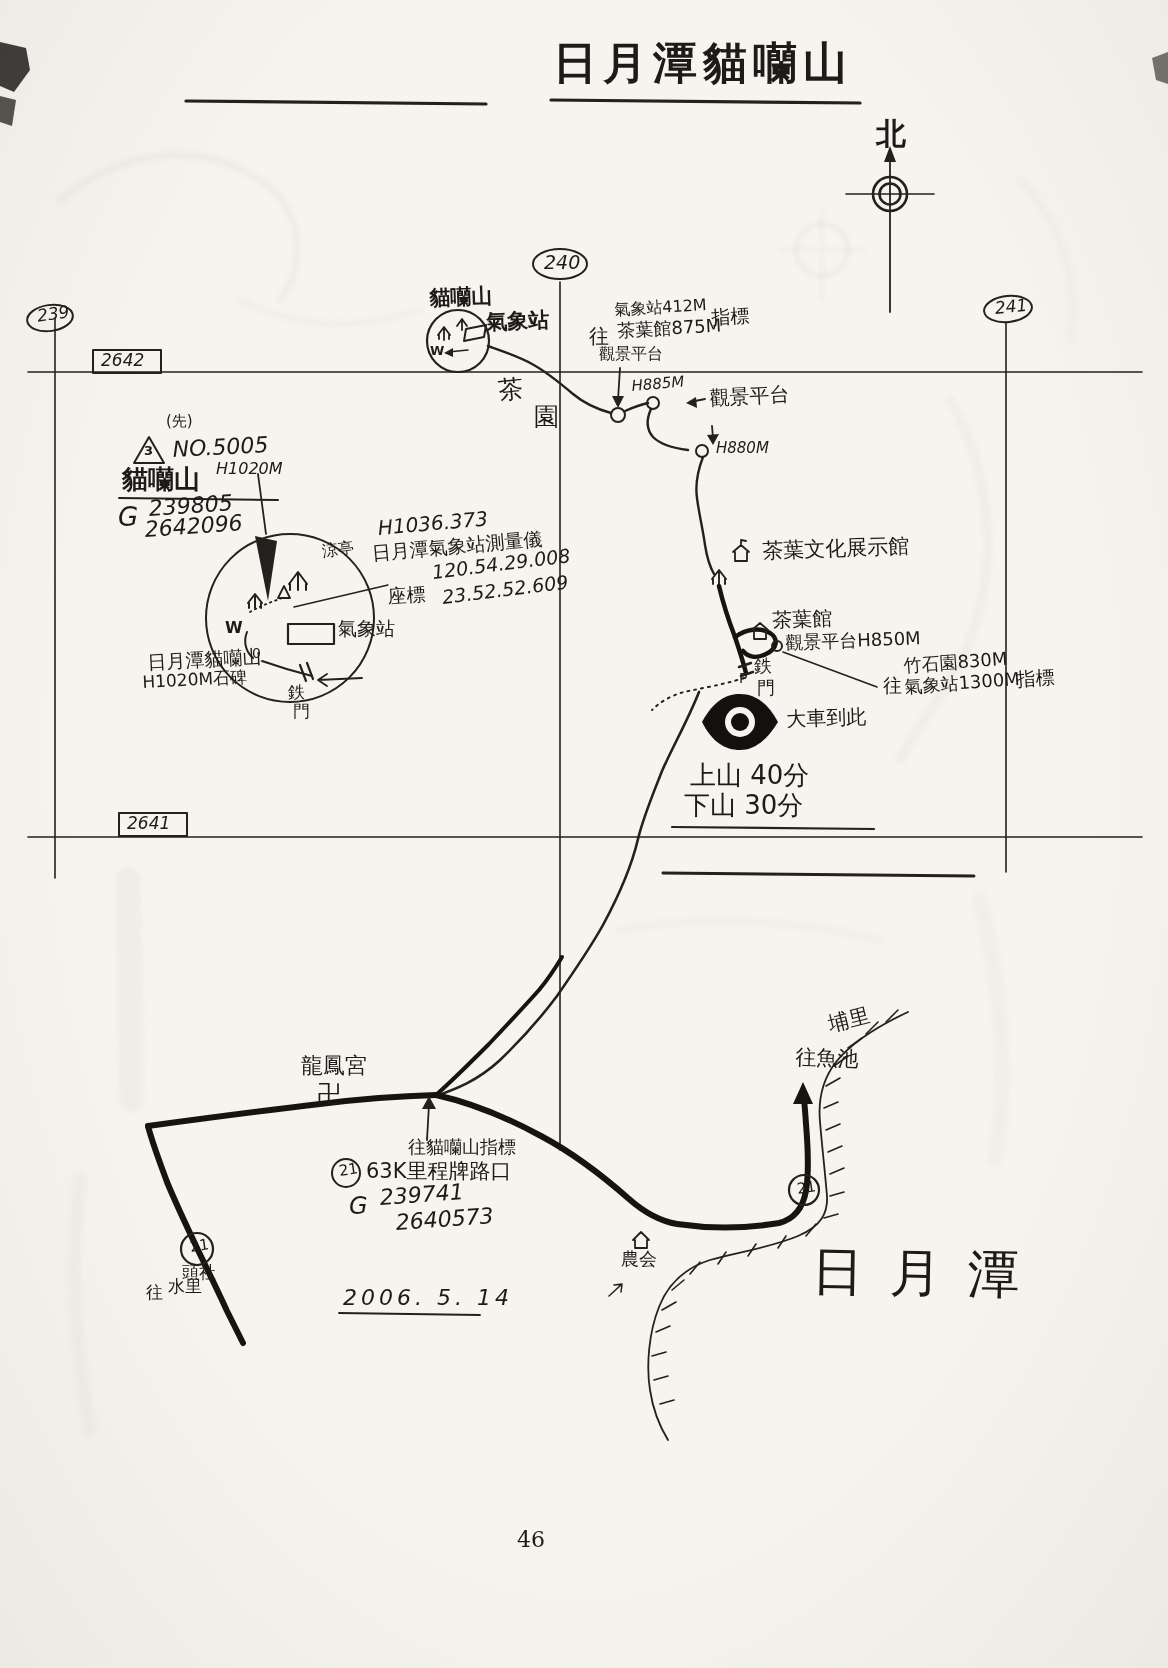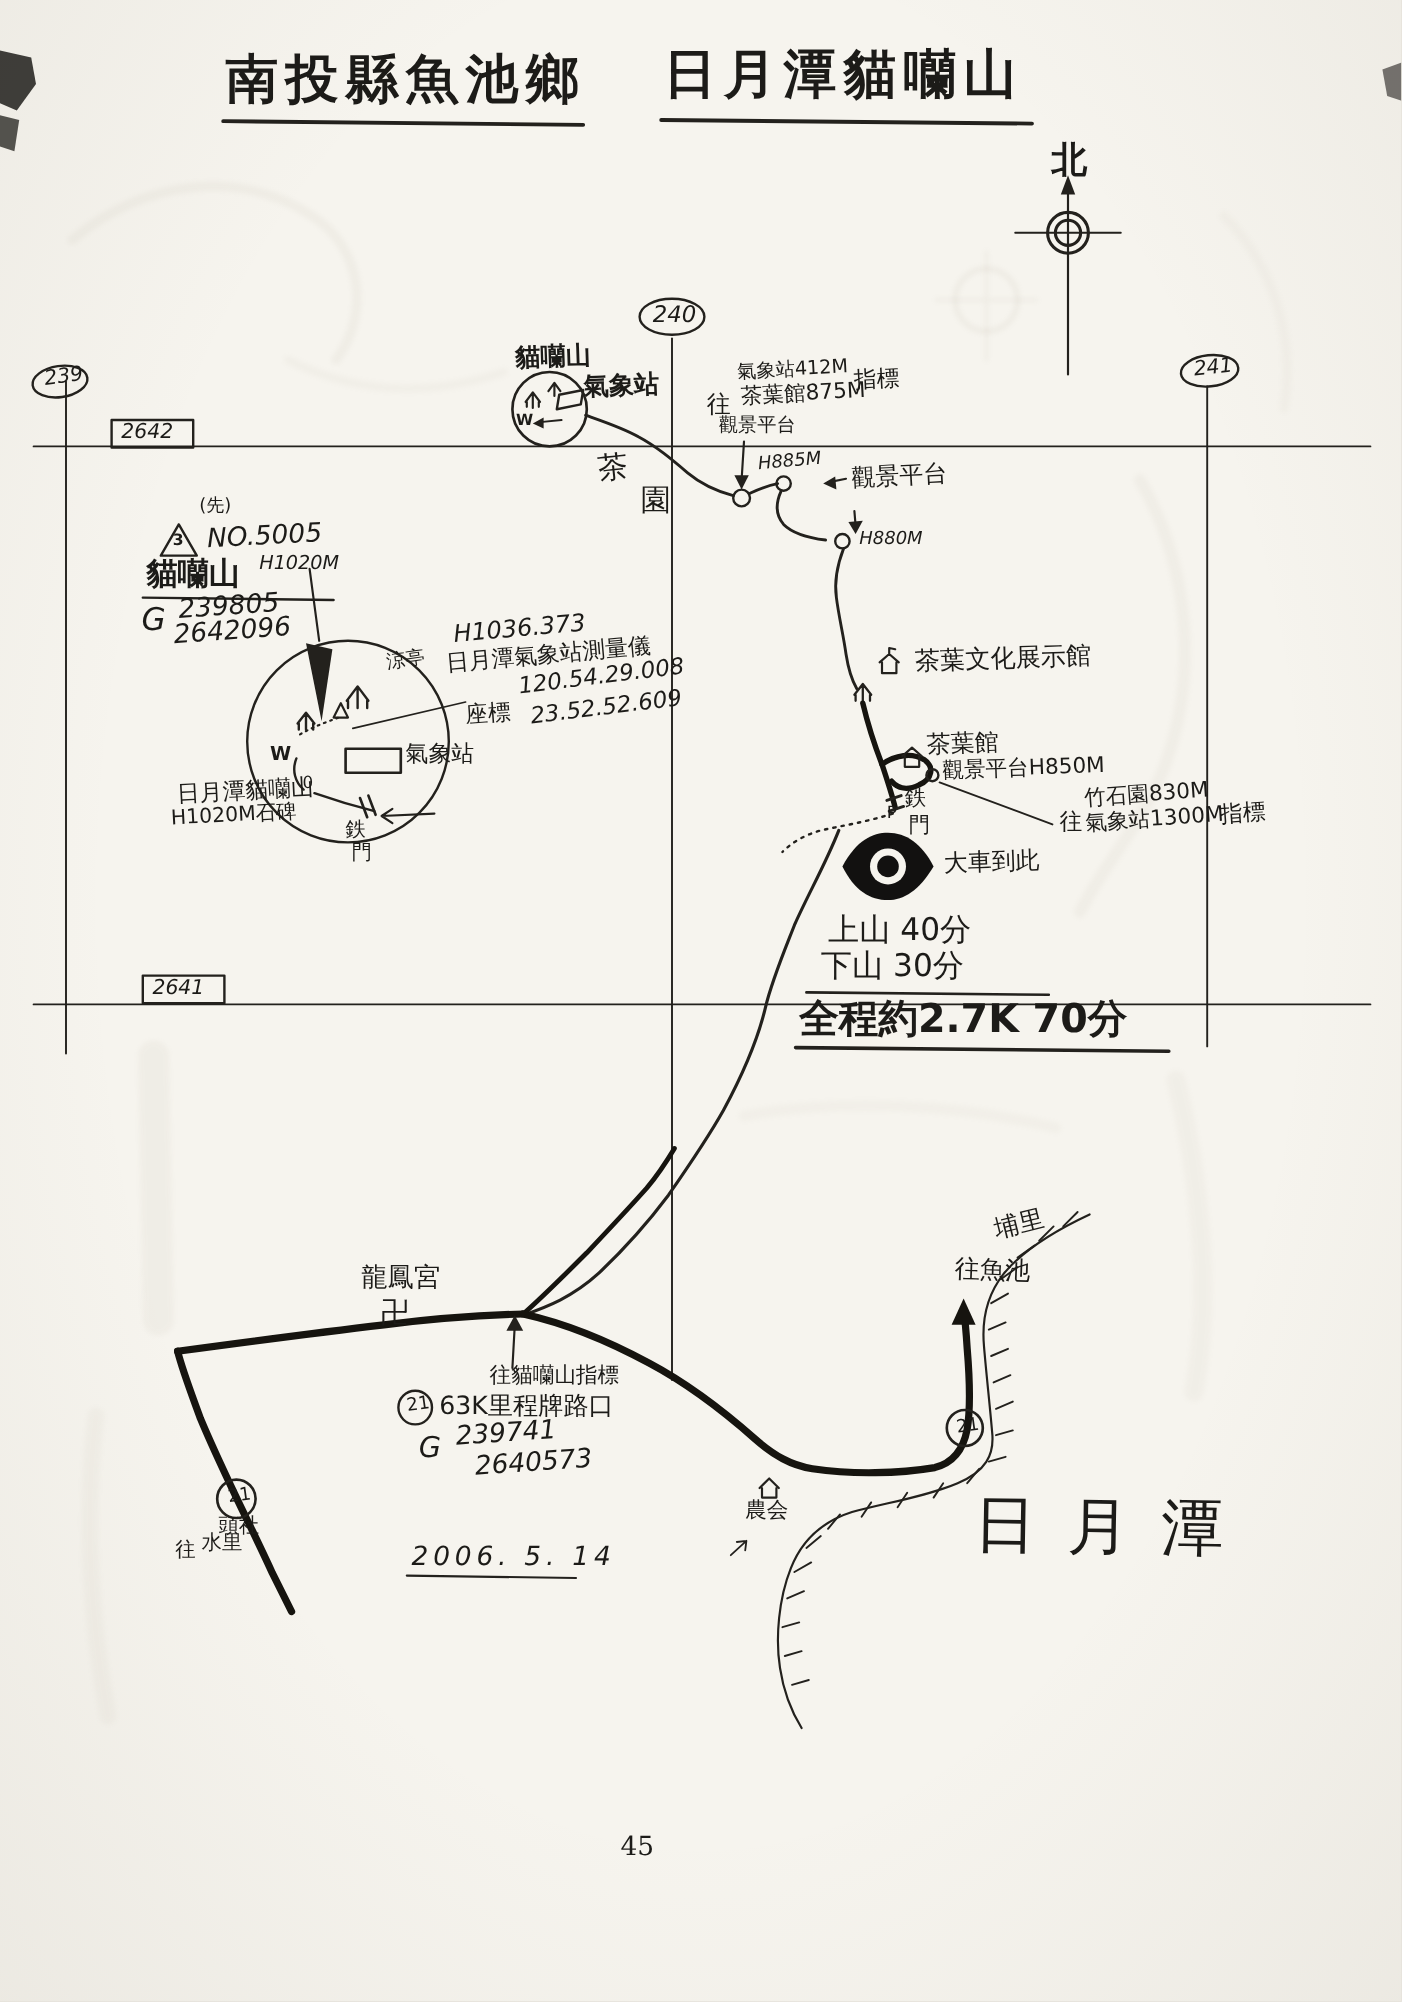--- a/index.html
+++ b/index.html
@@ -195,21 +195,20 @@
     <path class="ink" d="M609,1296 L622,1284 M622,1284 L614,1285 M622,1284 L621,1292" stroke-width="1.5"></path>
   </g>
 
   <g class="ink" stroke-width="1.8">
     <path d="M633,1240 L641,1232 L649,1240 M635,1240 L635,1248 L647,1248 L647,1240"></path>
   </g>
 
   <path class="ink" d="M339,1313 L480,1315" stroke-width="1.8"></path>
 </svg>
 
-<div class="lbl b" style="left:188px;top:44px;font-size:44px;letter-spacing:6px;">南投縣魚池鄉</div>
 <div class="lbl b" style="left:553px;top:40px;font-size:44px;letter-spacing:6px;">日月潭貓囒山</div>
 
 <div class="lbl b" style="left:876px;top:118px;font-size:30px;">北</div>
 
 <div class="lbl i" style="left:36px;top:308px;font-size:17px;transform:rotate(-8deg);">239</div>
 <div class="lbl i" style="left:544px;top:253px;font-size:19px;">240</div>
 <div class="lbl i" style="left:994px;top:300px;font-size:17px;transform:rotate(-6deg);">241</div>
 <div class="lbl i" style="left:101px;top:352px;font-size:17px;">2642</div>
 <div class="lbl i" style="left:127px;top:815px;font-size:17px;text-align:right;">2641</div>
 
@@ -261,21 +260,20 @@
 <div class="lbl" style="left:739px;top:671px;font-size:14px;">P</div>
 <div class="lbl" style="left:786px;top:709px;font-size:20px;transform:rotate(-2deg);">大車到此</div>
 
 <div class="lbl" style="left:883px;top:676px;font-size:19px;">往</div>
 <div class="lbl" style="left:903px;top:657px;font-size:18px;transform:rotate(-4deg);">竹石園830M</div>
 <div class="lbl" style="left:904px;top:678px;font-size:18px;transform:rotate(-4deg);">氣象站1300M</div>
 <div class="lbl" style="left:1016px;top:670px;font-size:19px;transform:rotate(-4deg);">指標</div>
 
 <div class="lbl" style="left:690px;top:762px;font-size:26px;">上山 40分</div>
 <div class="lbl" style="left:684px;top:792px;font-size:26px;">下山 30分</div>
-<div class="lbl b" style="left:666px;top:832px;font-size:33px;">全程約2.7K 70分</div>
 
 <div class="lbl" style="left:301px;top:1054px;font-size:22px;">龍鳳宮</div>
 <div class="lbl" style="left:317px;top:1082px;font-size:24px;">卍</div>
 <div class="lbl" style="left:408px;top:1138px;font-size:18px;">往貓囒山指標</div>
 <div class="lbl" style="left:338px;top:1164px;font-size:15px;transform:rotate(-8deg);">21</div>
 <div class="lbl" style="left:366px;top:1160px;font-size:21px;">63K里程牌路口</div>
 <div class="lbl i" style="left:349px;top:1194px;font-size:24px;">G</div>
 <div class="lbl i" style="left:379px;top:1186px;font-size:22px;transform:rotate(-4deg);">239741</div>
 <div class="lbl i" style="left:395px;top:1211px;font-size:22px;transform:rotate(-4deg);">2640573</div>
 
@@ -284,15 +282,15 @@
 <div class="lbl" style="left:826px;top:1014px;font-size:21px;transform:rotate(-14deg);">埔里</div>
 <div class="lbl" style="left:796px;top:1046px;font-size:21px;transform:rotate(2deg);">往魚池</div>
 <div class="lbl" style="left:146px;top:1284px;font-size:17px;">往</div>
 <div class="lbl" style="left:170px;top:1264px;font-size:17px;margin-left:12px;">頭社</div>
 <div class="lbl" style="left:168px;top:1278px;font-size:17px;">水里</div>
 <div class="lbl" style="left:621px;top:1250px;font-size:18px;">農会</div>
 
 <div class="lbl" style="left:812px;top:1244px;font-size:52px;letter-spacing:26px;transform:rotate(1deg);">日月潭</div>
 
 <div class="lbl i" style="left:343px;top:1286px;font-size:22px;letter-spacing:4px;">2006. 5. 14</div>
-<div class="lbl" style="left:517px;top:1528px;font-size:22px;font-family:'DejaVu Serif',serif;">45</div>
+<div class="lbl" style="left:517px;top:1528px;font-size:22px;font-family:'DejaVu Serif',serif;">46</div>
 
 </div>
 
 </body></html>

